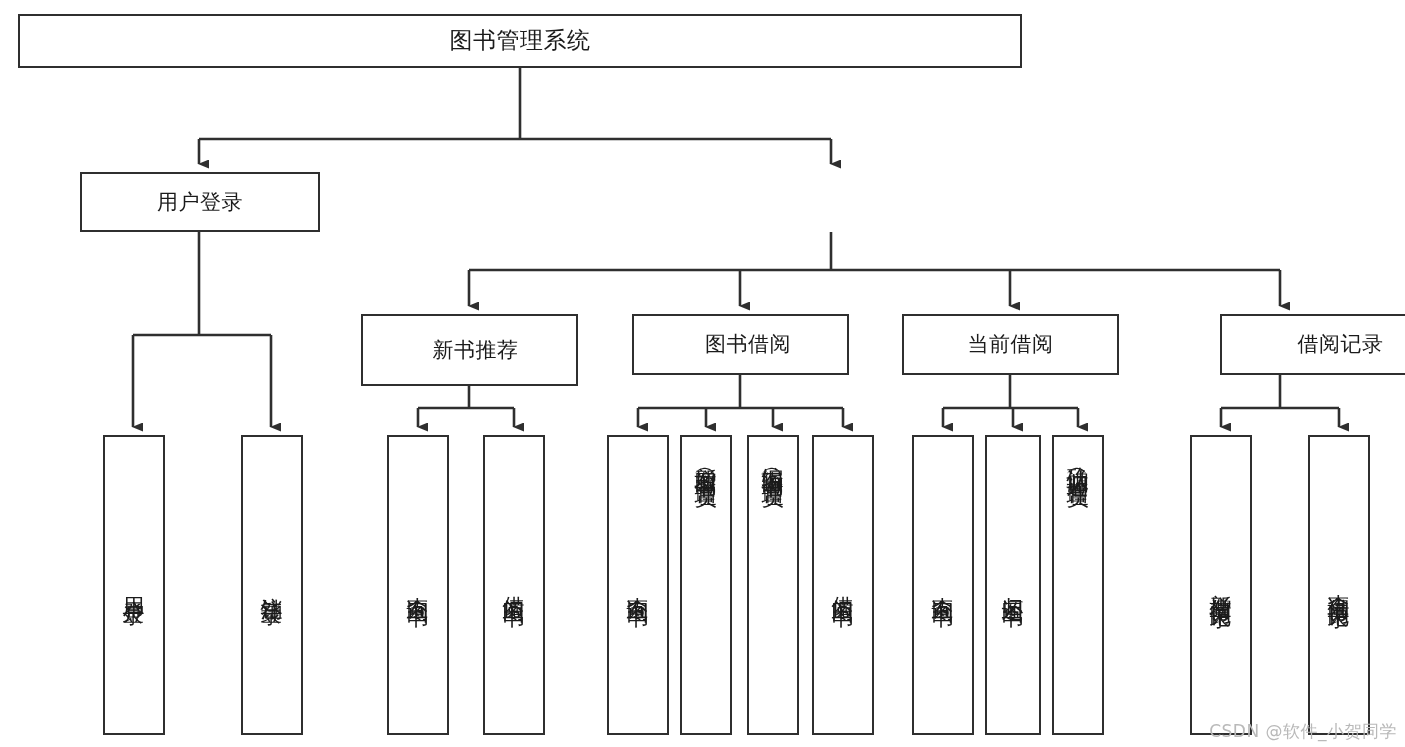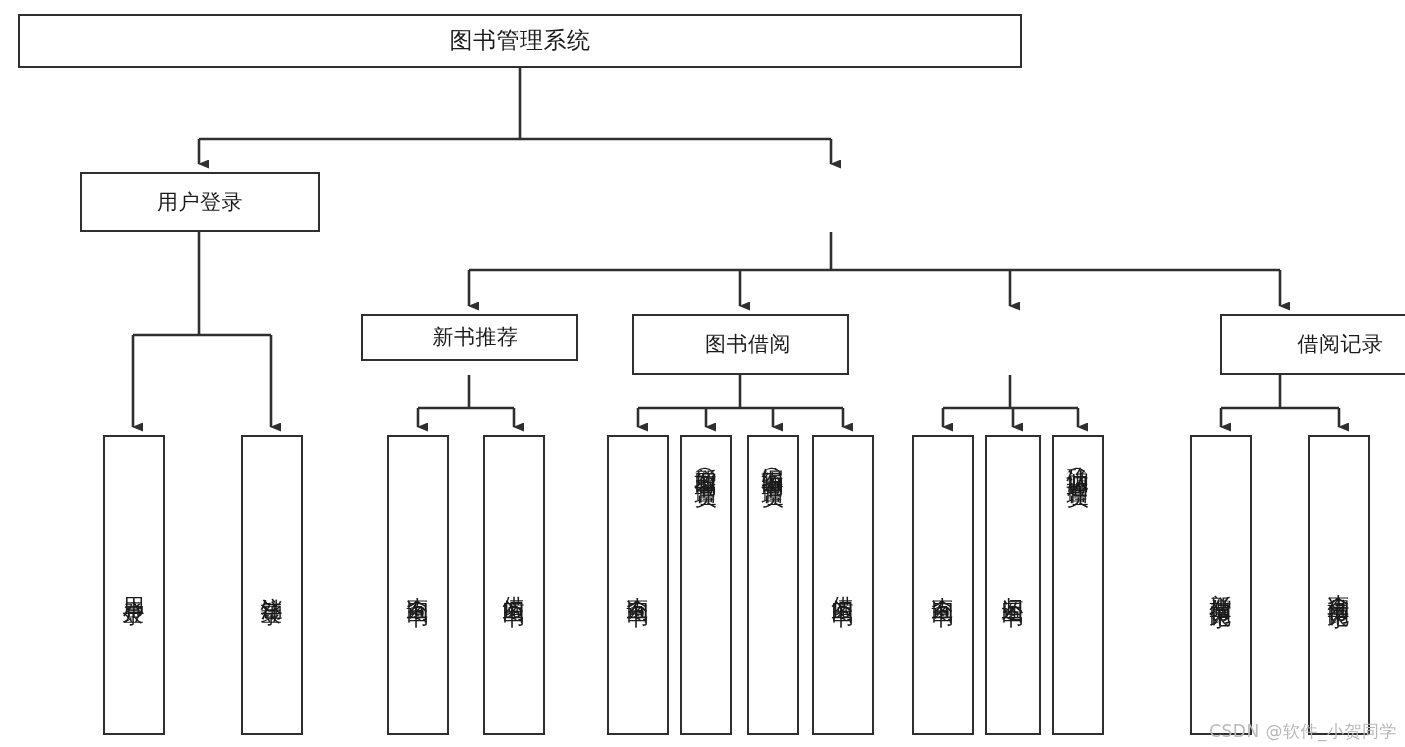--- a/index.html
+++ b/index.html
@@ -133,26 +133,29 @@
   </svg>
 
   <div class="node horiz root" style="left:18px; top:14px; width:1004px; height:54px;">
     <span class="label">图书管理系统</span>
   </div>
 
   <div class="node horiz" style="left:80px; top:172px; width:240px; height:60px;">
     <span class="label">用户登录</span>
   </div>
 
-  <div class="node horiz" style="left:361px; top:314px; width:217px; height:47px;padding-left:12px;">
+  <div class="node horiz" style="left:361px; top:314px; width:217px; height:72px;padding-left:12px;">
     <span class="label">新书推荐</span>
   </div>
   <div class="node horiz" style="left:632px; top:314px; width:217px; height:61px;padding-left:15px;">
     <span class="label">图书借阅</span>
   </div>
+  <div class="node horiz" style="left:902px; top:314px; width:217px; height:61px;">
+    <span class="label">当前借阅</span>
+  </div>
   <div class="node horiz" style="left:1220px; top:314px; width:241px; height:61px;">
     <span class="label">借阅记录</span>
   </div>
 
   <div class="node vert mid" style="left:103px; top:435px; width:62px; height:300px;">
     <span class="label">用户登录</span>
   </div>
   <div class="node vert mid" style="left:241px; top:435px; width:62px; height:300px;">
     <span class="label">注销登录</span>
   </div>

